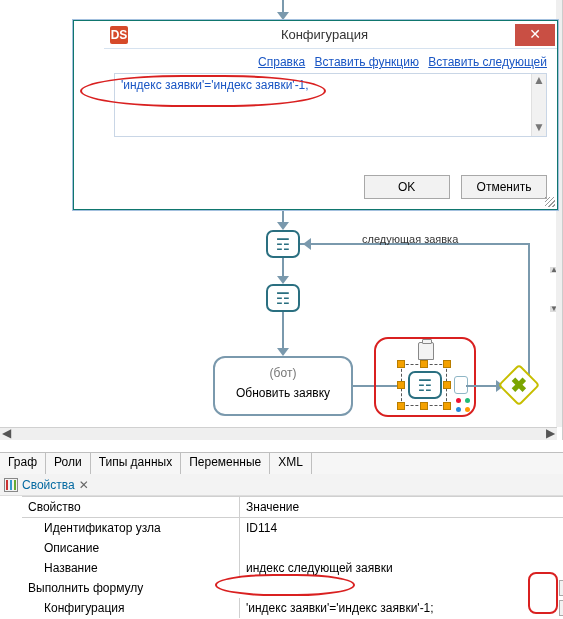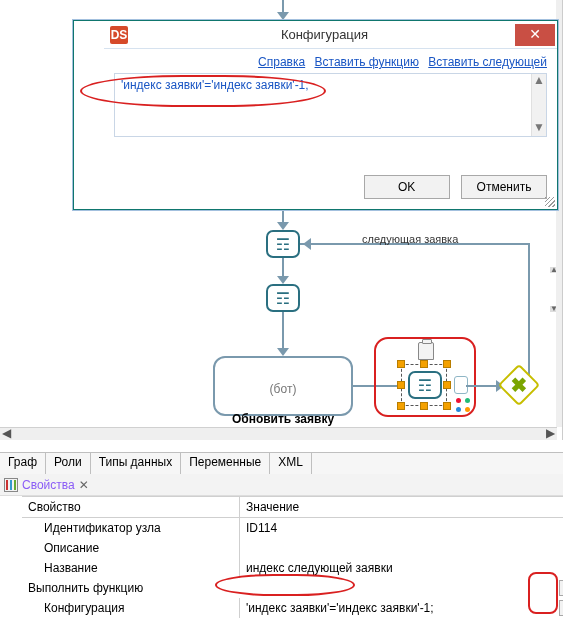--- a/index.html
+++ b/index.html
@@ -7,23 +7,23 @@
 
   .canvas { position: absolute; left: 0; top: 0; width: 563px; height: 440px; background: #fff; border-right: 1px solid #ccc; }
   .canvas-inner { position: absolute; left: 0; top: 0; right: 6px; bottom: 13px; overflow: hidden; }
 
   .flow-line { position: absolute; background: #7a99ad; }
   .arrowhead { position: absolute; width: 0; height: 0; }
 
   .script-node { position: absolute; width: 34px; height: 28px; border: 2px solid #2a6f80; border-radius: 7px; background: #fff; display:flex; align-items:center; justify-content:center; }
   .script-node .glyph { font-size: 16px; color:#2a6f80; }
 
-  .task-box { position: absolute; width: 140px; height: 60px; border: 2px solid #7a99ad; border-radius: 12px; background: #fff; text-align: center; padding-top: 24px; }
+  .task-box { position: absolute; width: 140px; height: 60px; border: 2px solid #7a99ad; border-radius: 12px; background: #fff; text-align: center; padding-top: 8px; }
   .task-box .role { color:#777; }
-  .task-box .title { margin-top: 16px; font-weight: bold; }
+  .task-box .title { margin-top: 6px; }
 
   .handle { position:absolute; width:8px; height:8px; background:#f4a100; border:1px solid #b87d00; }
   .sel-dash { position:absolute; border:1px dashed #555; }
 
   .red-outline { position:absolute; border:2px solid #d92020; border-radius:14px; pointer-events:none; }
 
   .green-diamond { position:absolute; width:30px; height:30px; transform:rotate(45deg); border:2px solid #c7be00; background:#fff; border-radius:4px; }
   .green-diamond .x { transform:rotate(-45deg); color:#7aa500; font-weight:bold; font-size:20px; display:block; text-align:center; line-height:26px; }
   .trash { position:absolute; width:16px; height:18px; border:1px solid #888; border-radius:2px 2px 0 0; background:#f3f3f3; }
   .trash:before { content:""; position:absolute; top:-4px; left:3px; width:8px; height:3px; background:#f3f3f3; border:1px solid #888; border-radius:1px; }
@@ -51,21 +51,21 @@
   .dlg-buttons { position:absolute; right:10px; bottom:10px; }
   .dlg-buttons button { width:86px; height:24px; margin-left:8px; background:#f2f2f2; border:1px solid #a8a8a8; }
   .dlg-resize { position:absolute; right:2px; bottom:2px; width:10px; height:10px; background:repeating-linear-gradient(135deg,#999 0,#999 1px,transparent 1px,transparent 3px); }
 
   .tabstrip { position:absolute; left:0; top:452px; width:563px; height:24px; border-top:1px solid #bfbfbf; border-bottom:1px solid #bfbfbf; background:#f6f6f6; display:flex; }
   .tabstrip .tab { padding:2px 8px; border-right:1px solid #bfbfbf; background:#f6f6f6; cursor:default; }
 
   .prop-header { position:absolute; left:0; top:474px; width:563px; height:22px; background:#f3f3f3; border-bottom:1px solid #ddd; display:flex; align-items:center; padding-left:4px; }
   .prop-header .picon { width:14px; height:14px; border:1px solid #888; margin-right:4px; display:flex; }
   .prop-header .picon span { width:3px; margin:1px; }
-  .prop-header .ptitle { color:#8b5cf6; }
+  .prop-header .ptitle { color:#0369a1; }
   .prop-header .pclose { margin-left:4px; color:#666; }
 
   .prop-table { position:absolute; left:0; top:496px; width:563px;margin-left:22px; }
   .prop-head { display:flex; height:22px; border-top:1px solid #cfcfcf; border-bottom:1px solid #cfcfcf; background:#fff;}
   .col-name { width:218px; padding:3px 6px; border-right:1px solid #cfcfcf; }
   .col-val  { flex:1; padding:3px 6px; position:relative; }
   .prop-row { display:flex; height:20px; }
   .prop-row .col-name { padding-left:22px; }
   .ellips-btn { position:absolute; right:4px; top:2px; width:22px; height:16px; border:1px solid #a8a8a8; background:#f2f2f2; text-align:center; line-height:12px; font-weight:bold; color:#333; }
 
@@ -213,21 +213,21 @@
   <div class="prop-row">
     <div class="col-name">Описание</div>
     <div class="col-val"></div>
   </div>
   <div class="prop-row">
     <div class="col-name">Название</div>
     <div class="col-val">индекс следующей заявки</div>
   </div>
   <div class="prop-row">
     <div class="col-val">
-      <span>Выполнить функцию</span>
+      <span>Выполнить формулу</span>
       <span class="ellips-btn">...</span>
     </div>
   </div>
   <div class="prop-row">
     <div class="col-name">Конфигурация</div>
     <div class="col-val">
       <span>'индекс заявки'='индекс заявки'-1;</span>
       <span class="ellips-btn">...</span>
     </div>
   </div>

